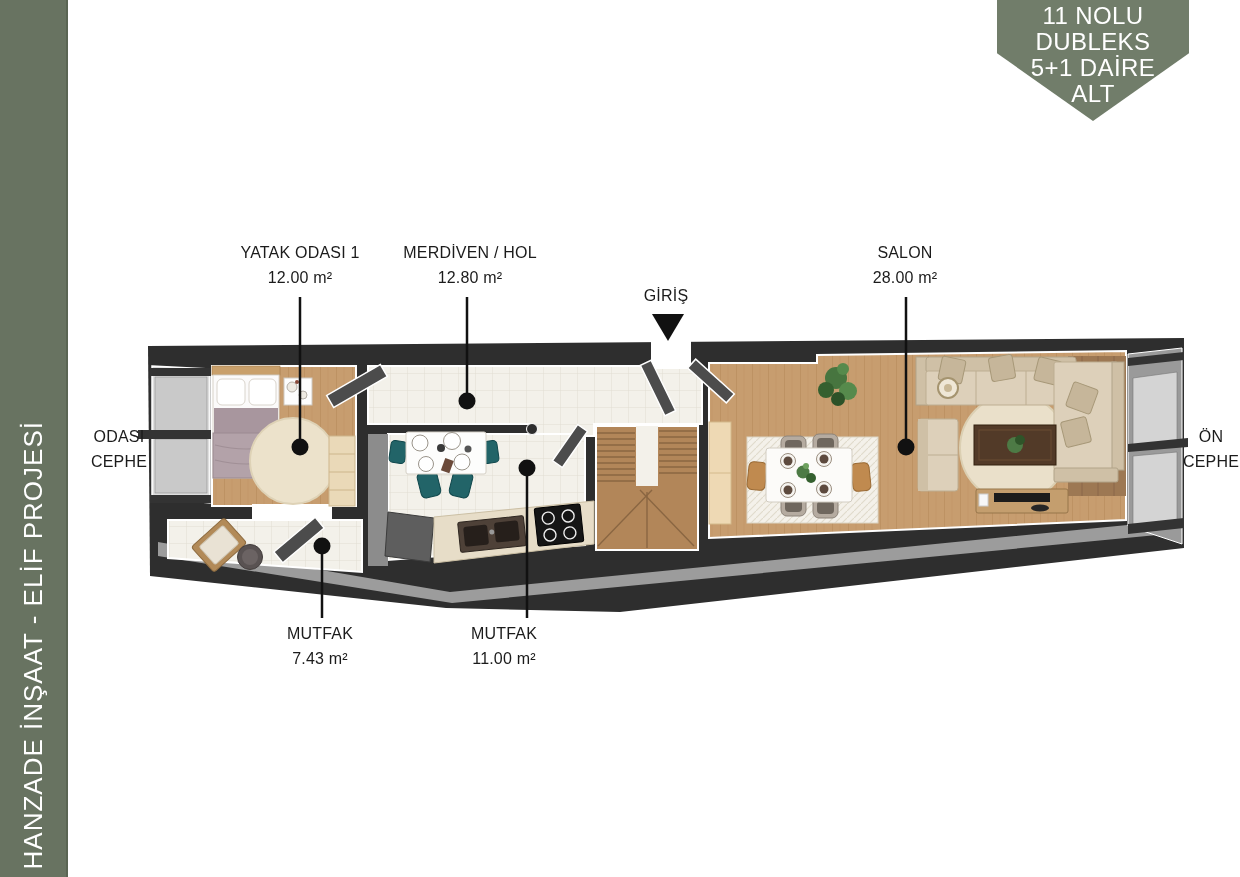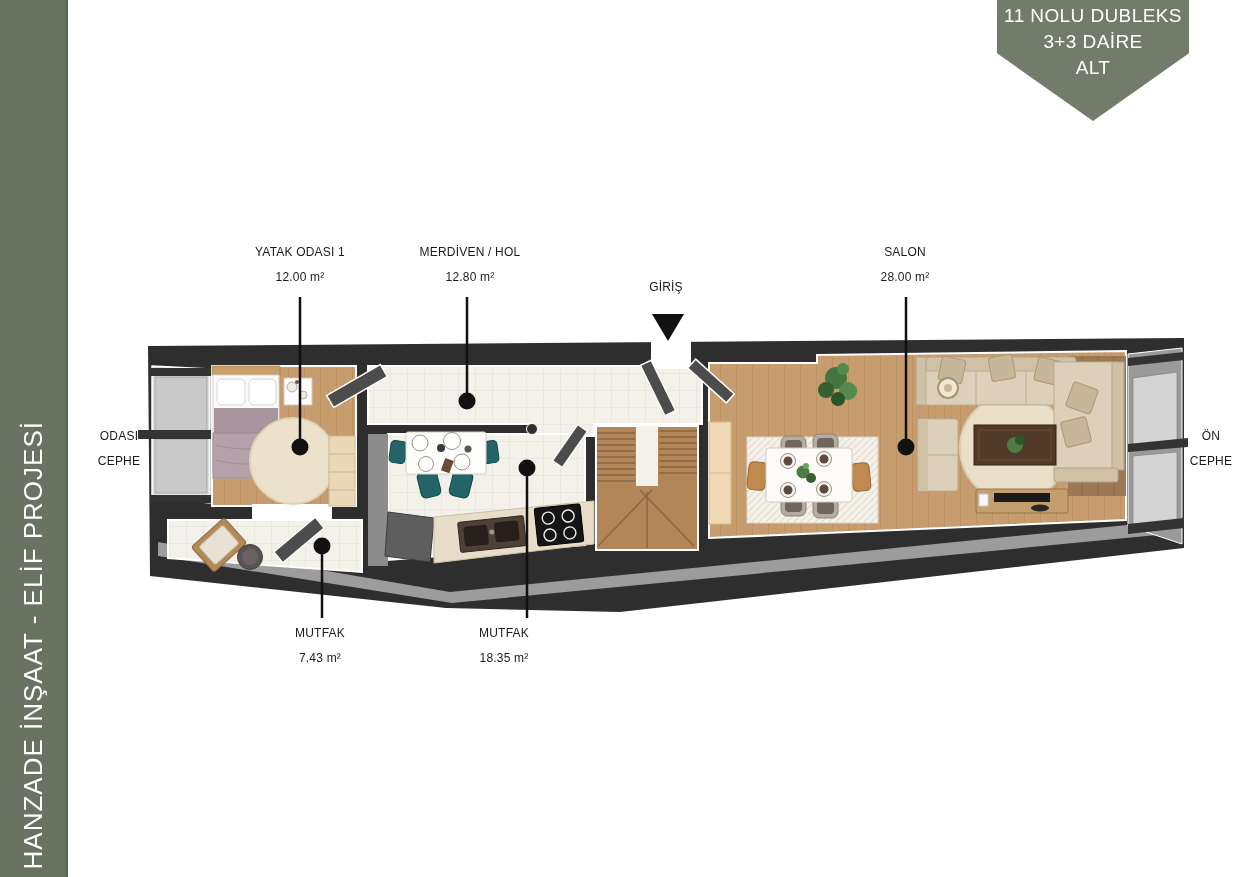--- a/index.html
+++ b/index.html
@@ -6,41 +6,41 @@
   #stage{position:relative;width:1240px;height:877px;background:#ffffff;overflow:hidden;
          font-family:"Liberation Sans","DejaVu Sans",sans-serif;}
   
   #sidebar{position:absolute;left:0;top:0;width:66px;height:877px;background:#687361;
            border-right:2px solid #5a6553;display:flex;align-items:flex-end;justify-content:center;}
   #sidebar .vtext{writing-mode:vertical-rl;transform:rotate(180deg);color:#fff;
            font-size:26px;letter-spacing:1px;margin-bottom:8px;white-space:nowrap;}
   
   #badge{position:absolute;left:997px;top:0;width:192px;height:118px;background:#717d6a;
          clip-path:polygon(0 0,100% 0,100% 44%,50% 100%,0 44%);
-         color:#fff;text-align:center;font-size:19px;line-height:26px;padding-top:3px;
+         color:#fff;text-align:center;font-size:24px;line-height:26px;padding-top:3px;
          letter-spacing:.4px;}
   
   #plan{position:absolute;left:0;top:0;}
   
-  .room-label{position:absolute;text-align:center;color:#1b1b1b;font-size:12px;line-height:25px;letter-spacing:.2px;}
+  .room-label{position:absolute;text-align:center;color:#1b1b1b;font-size:16px;line-height:25px;letter-spacing:.2px;}
   .room-label .nm{display:block;}
   .room-label .ar{display:block;}
 </style>
 </head>
 <body>
 
 <div id="stage">
 
   <div id="sidebar">
     <span class="vtext">HANZADE İNŞAAT - ELİF PROJESİ</span>
   </div>
 
   <div id="badge">
     <div>11 NOLU DUBLEKS</div>
-    <div>3+3 DAİRE</div>
+    <div>5+1 DAİRE</div>
     <div>ALT</div>
   </div>
 
   <svg id="plan" width="1240" height="877" viewBox="0 0 1240 877">
     <defs>
       <pattern id="pat-wood" width="16" height="16" patternUnits="userSpaceOnUse">
         <rect width="16" height="16" fill="#c79d6f"></rect>
         <line x1="0" y1="0" x2="0" y2="16" stroke="#b68a5b" stroke-width="1.2"></line>
         <line x1="8" y1="0" x2="8" y2="16" stroke="#bf9365" stroke-width="0.6"></line>
       </pattern>
@@ -306,30 +306,30 @@
     <span class="ar">12.00 m²</span>
   </div>
   <div class="room-label" style="left:380px;top:240px;width:180px;">
     <span class="nm">MERDİVEN / HOL</span>
     <span class="ar">12.80 m²</span>
   </div>
   <div class="room-label" style="left:815px;top:240px;width:180px;">
     <span class="nm">SALON</span>
     <span class="ar">28.00 m²</span>
   </div>
-  <div class="room-label" style="left:616px;top:275px;width:100px;">
+  <div class="room-label" style="left:616px;top:283px;width:100px;">
     <span class="nm">GİRİŞ</span>
   </div>
   <div class="room-label" style="left:230px;top:621px;width:180px;">
     <span class="nm">MUTFAK</span>
     <span class="ar">7.43 m²</span>
   </div>
   <div class="room-label" style="left:414px;top:621px;width:180px;">
     <span class="nm">MUTFAK</span>
-    <span class="ar">18.35 m²</span>
+    <span class="ar">11.00 m²</span>
   </div>
   <div class="room-label" style="left:78px;top:424px;width:82px;">
     <span class="nm">ODASI</span>
     <span class="nm">CEPHE</span>
   </div>
   <div class="room-label" style="left:1180px;top:424px;width:62px;">
     <span class="nm">ÖN</span>
     <span class="nm">CEPHE</span>
   </div>
 

